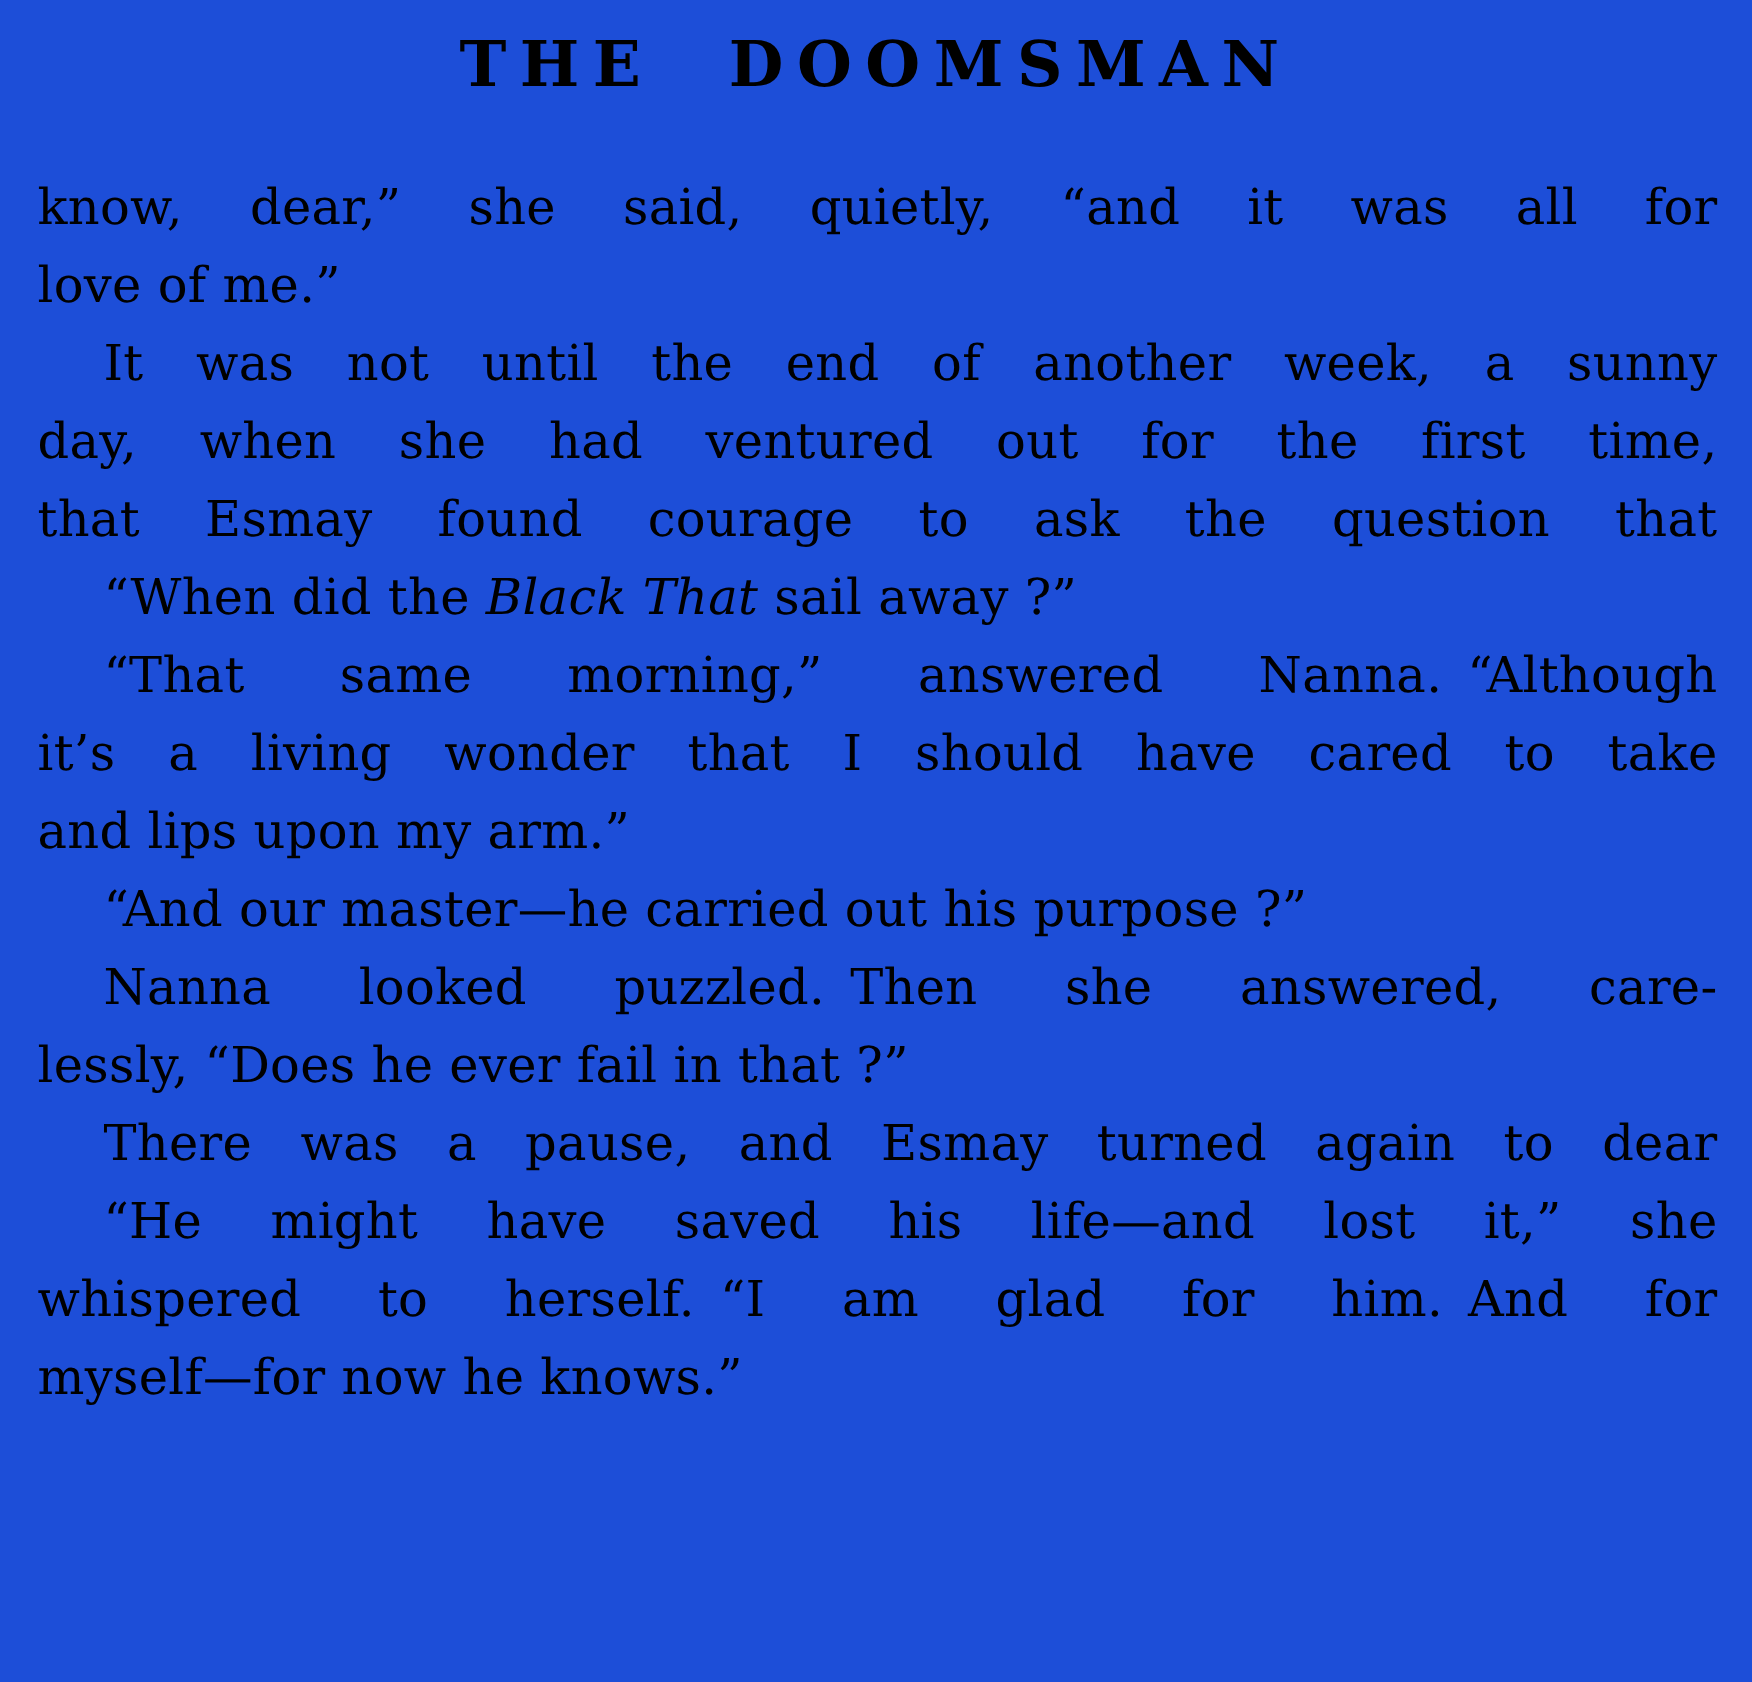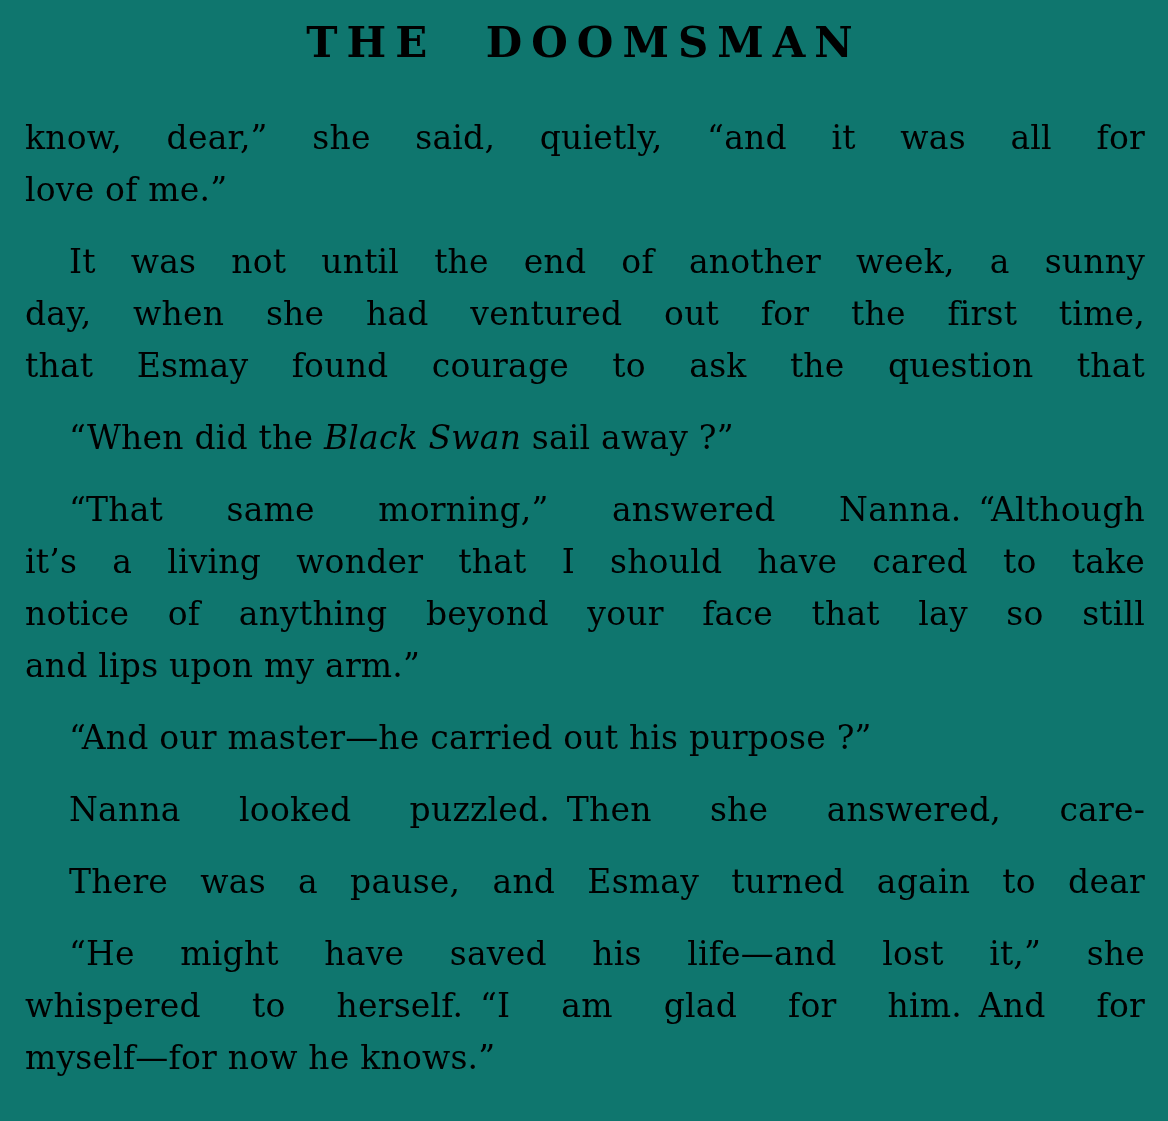--- a/index.html
+++ b/index.html
@@ -12,21 +12,21 @@
     height: 1121px;
     overflow: hidden;
     color: #000000;
     font-family: "DejaVu Serif", serif;
     -webkit-font-smoothing: antialiased;
   }
   .page {
     position: relative;
     width: 1168px;
     height: 1121px;
-    background: #0f766e;
+    background: #1d4ed8;
   }
   .title {
     margin: 0;
     padding-top: 22px;
     text-align: center;
     font-size: 42px;
     font-weight: bold;
     letter-spacing: 9px;
     word-spacing: 26px;
     line-height: 1.0;
@@ -45,48 +45,47 @@
     height: 52px;
     text-align: justify;
     text-align-last: justify;
     white-space: nowrap;
   }
   .line.last {
     text-align-last: left;
   }
   .line.indent {
     text-indent: 44px;
-    margin-top: 20px;
   }
   .line i {
     font-style: italic;
   }
 </style>
 </head>
 <body>
 
 <div class="page">
 
   <h1 class="title">THE DOOMSMAN</h1>
 
   <div class="text-block">
 
     <div class="line">know, dear,” she said, quietly, “and it was all for</div>
     <div class="line last">love of me.”</div>
     <div class="line indent">It was not until the end of another week, a sunny</div>
     <div class="line">day, when she had ventured out for the first time,</div>
     <div class="line">that Esmay found courage to ask the question that</div>
 
-    <div class="line indent last"><span>“When did the </span><i>Black Swan</i><span> sail away ?”</span></div>
+    <div class="line indent last"><span>“When did the </span><i>Black That</i><span> sail away ?”</span></div>
 
     <div class="line indent">“That same morning,” answered Nanna. “Although</div>
     <div class="line">it’s a living wonder that I should have cared to take</div>
-    <div class="line">notice of anything beyond your face that lay so still</div>
     <div class="line last">and lips upon my arm.”</div>
     <div class="line indent last">“And our master—he carried out his purpose ?”</div>
     <div class="line indent">Nanna looked puzzled. Then she answered, care-</div>
+    <div class="line last">lessly, “Does he ever fail in that ?”</div>
     <div class="line indent">There was a pause, and Esmay turned again to dear</div>
     <div class="line indent">“He might have saved his life—and lost it,” she</div>
     <div class="line">whispered to herself. “I am glad for him. And for</div>
     <div class="line last">myself—for now he knows.”</div>
 
   </div>
 </div>
 
 </body></html>

